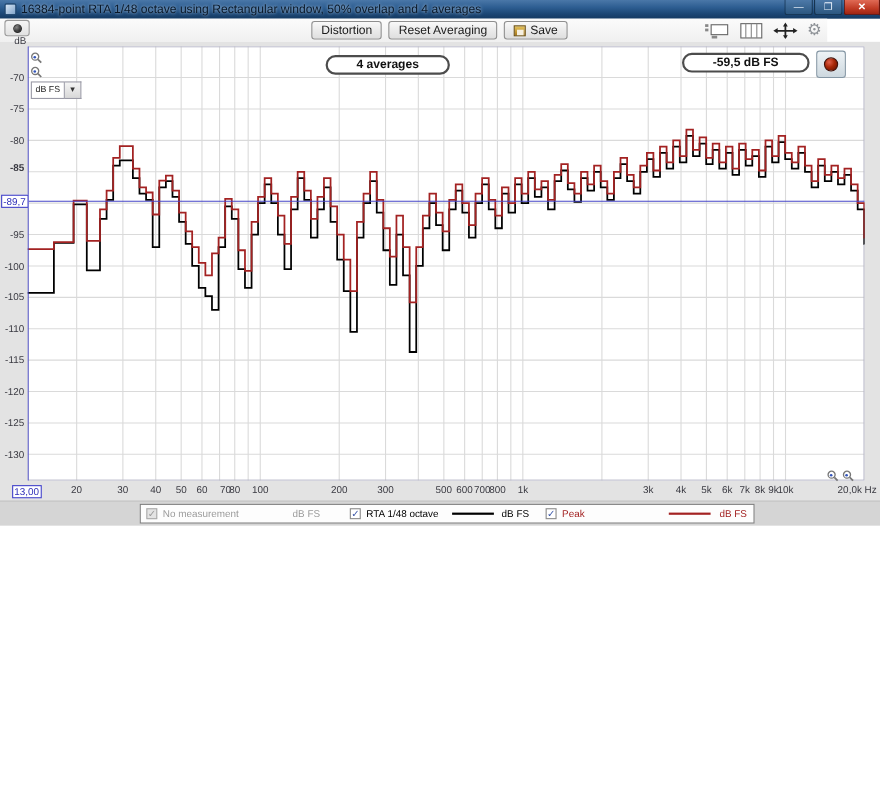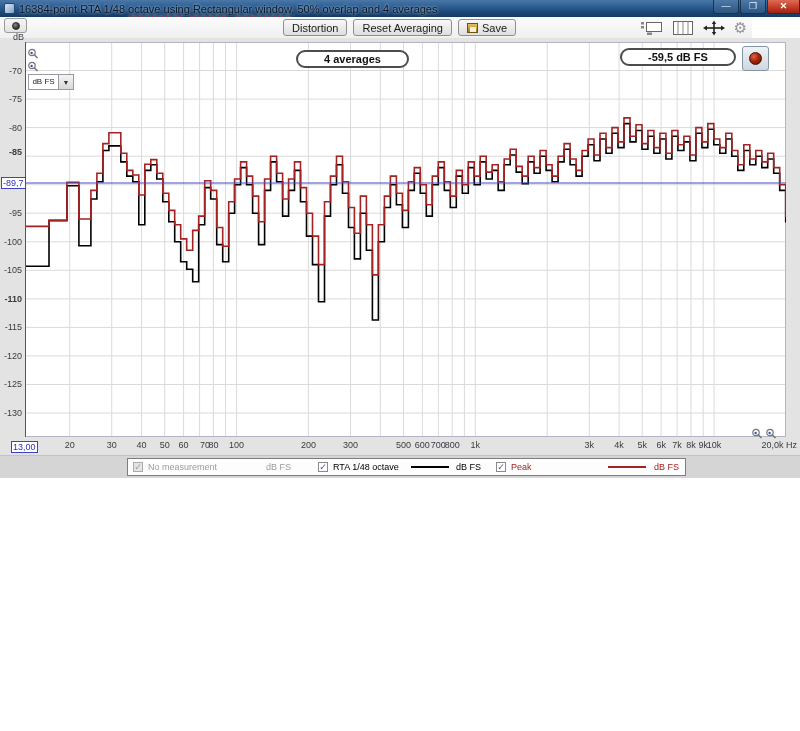--- a/index.html
+++ b/index.html
@@ -7,21 +7,21 @@
   body { font-family:"Liberation Sans", sans-serif; width:800px; height:731px; position:relative; overflow:hidden; }
   .window { position:absolute; inset:0; background:#fff; }
 
   
   .titlebar { position:absolute; left:0; top:0; width:800px; height:17px;
     background:linear-gradient(180deg,#4a77a8 0%,#2d5d91 40%,#1b4674 75%,#143a62 100%);
     display:flex; align-items:center; }
   .titlebar .app-icon { width:11px; height:11px; margin:0 4px 0 4px;
     background:linear-gradient(135deg,#d9e6f5,#7fa3c9); border:1px solid #23486f; border-radius:2px; }
   .title-text { font-size:11px; color:#0a1828; text-shadow:0 0 3px rgba(210,230,250,.9); white-space:nowrap; }
-  .title-text .squiggle { text-decoration:underline; text-decoration-style:wavy; text-decoration-color:#c03030; text-decoration-thickness:1px; }
+  .title-text .squiggle { text-decoration-style:wavy; text-decoration-color:#c03030; text-decoration-thickness:1px; }
   .win-controls { position:absolute; right:0; top:0; display:flex; }
   .win-btn { width:26px; height:14px; font-size:9px; line-height:13px; text-align:center; color:#e8f0fa;
     background:linear-gradient(#4d79a8,#2b567f); border:1px solid #16334f; border-top:none; border-radius:0 0 3px 3px; margin-right:1px; }
   .win-btn.close { width:33px; background:linear-gradient(#e06a55,#c03a24 60%,#9c2413); border-color:#6d150a; color:#fff; font-weight:bold; margin-right:0; border-radius:0 0 0 3px; }
 
   
   .toolbar { position:absolute; left:0; top:17px; width:752px; height:21px; background:linear-gradient(#fbfbfb,#f0f0f0); }
   .btn { display:inline-flex; align-items:center; gap:4px; height:17px; padding:0 8px; font-size:11px; color:#1a1a1a;
     background:linear-gradient(#f9f9f9,#ececec 45%,#dfdfdf); border:1px solid #8f8f8f; border-radius:3px; }
   .center-btns { position:absolute; left:283px; top:2px; display:flex; gap:6px; }
@@ -181,21 +181,21 @@
     </div>
 
     <div id="y-labels">
         <div class="ytick" style="top: 27.5405px;">-70</div>
         <div class="ytick" style="top: 56.0809px;">-75</div>
         <div class="ytick" style="top: 84.6214px;">-80</div>
         <div class="ytick" style="top: 109px; font-weight: bold;">-85</div>
         <div class="ytick" style="top: 170.243px;">-95</div>
         <div class="ytick" style="top: 198.783px;">-100</div>
         <div class="ytick" style="top: 227.324px;">-105</div>
-        <div class="ytick" style="top: 255.864px; font-weight: bold;">-110</div>
+        <div class="ytick" style="top: 255.864px;">-110</div>
         <div class="ytick" style="top: 284.405px;">-115</div>
         <div class="ytick" style="top: 312.945px;">-120</div>
         <div class="ytick" style="top: 341.486px;">-125</div>
         <div class="ytick" style="top: 370.026px;">-130</div>
       </div>
     <div id="x-labels">
         <div class="xtick" style="left: 69.6718px;">20</div>
         <div class="xtick" style="left: 111.718px;">30</div>
         <div class="xtick" style="left: 141.551px;">40</div>
         <div class="xtick" style="left: 164.69px;">50</div>

